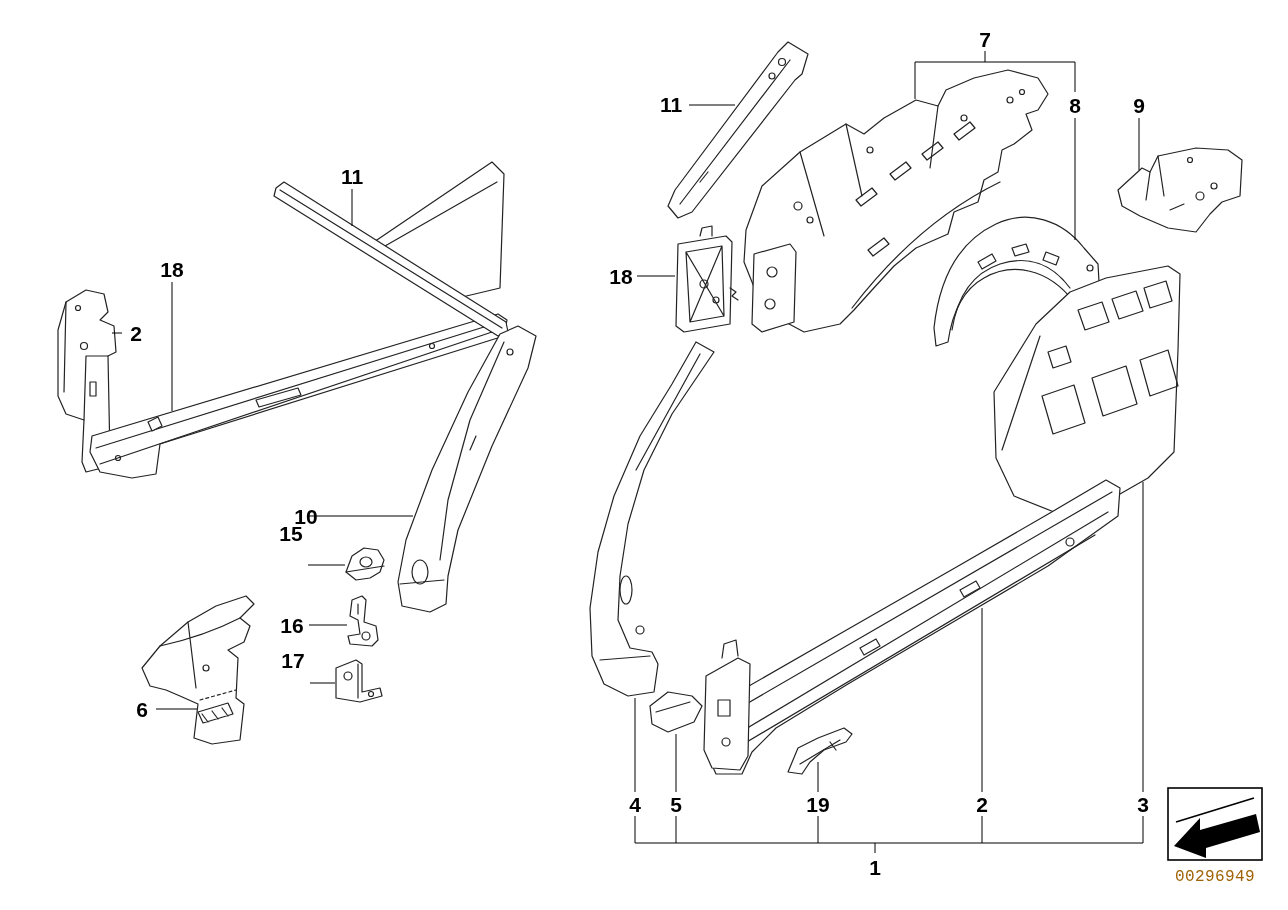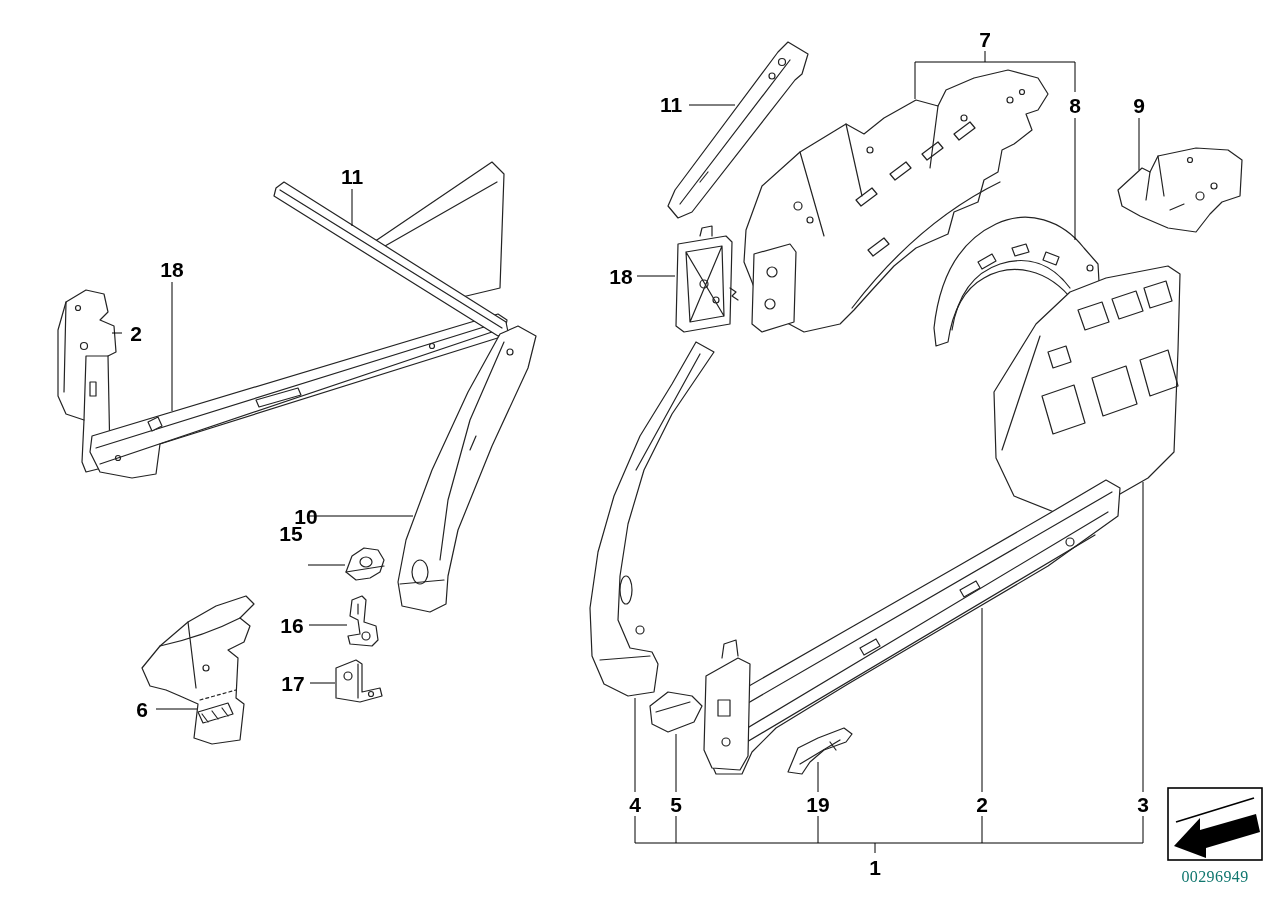--- a/index.html
+++ b/index.html
@@ -3,21 +3,21 @@
 <meta charset="utf-8">
 <style>
   html,body{margin:0;padding:0;background:#fff;}
   .stage{position:relative;width:1288px;height:910px;background:#ffffff;overflow:hidden;
          font-family:"Liberation Sans",sans-serif;}
   .stage svg{position:absolute;left:0;top:0;}
   .callout{position:absolute;transform:translate(-50%,-50%);
            font-family:"Liberation Sans",sans-serif;font-weight:bold;font-size:21px;color:#000;
            line-height:1;white-space:nowrap;cursor:pointer;}
   .code{position:absolute;left:1215px;top:877px;transform:translate(-50%,-50%);
-        font-family:Liberation Serif, serif;font-size:16px;color:#0f766e;letter-spacing:.4px;}
+        font-family:Liberation Mono, monospace;font-size:16px;color:#a16207;letter-spacing:.4px;}
 </style>
 </head>
 <body>
 
 <div class="stage">
 
   <svg width="1288" height="910" viewBox="0 0 1288 910">
     <g fill="#ffffff" stroke="#232323" stroke-width="1.2" stroke-linejoin="round" stroke-linecap="round">
 
       <g>
@@ -196,18 +196,18 @@
   <div class="callout" style="left:985px;top:39px">7</div>
   <div class="callout" style="left:1075px;top:105px">8</div>
   <div class="callout" style="left:1139px;top:105px">9</div>
   <div class="callout" style="left:306px;top:516px">10</div>
   <div class="callout" style="left:671px;top:104px">11</div>
   <div class="callout" style="left:172px;top:269px">18</div>
   <div class="callout" style="left:136px;top:333px">2</div>
   <div class="callout" style="left:352px;top:176px">11</div>
   <div class="callout" style="left:291px;top:533px">15</div>
   <div class="callout" style="left:292px;top:625px">16</div>
-  <div class="callout" style="left:293px;top:683px">17</div>
+  <div class="callout" style="left:293px;top:660px">17</div>
   <div class="callout" style="left:818px;top:804px">19</div>
   <div class="callout" style="left:621px;top:276px">18</div>
 
   <div class="code">00296949</div>
 </div>
 
 </body></html>

